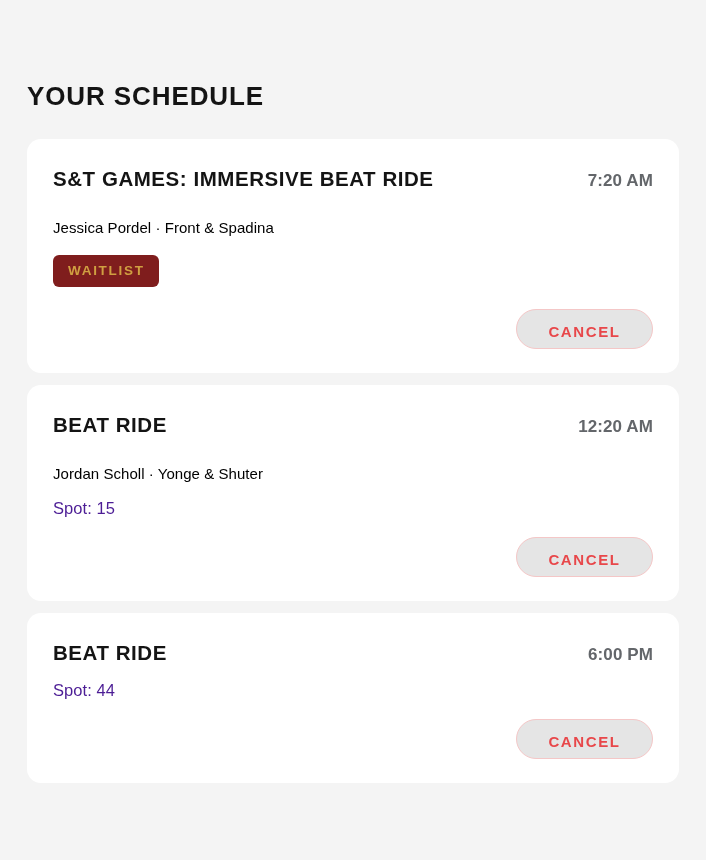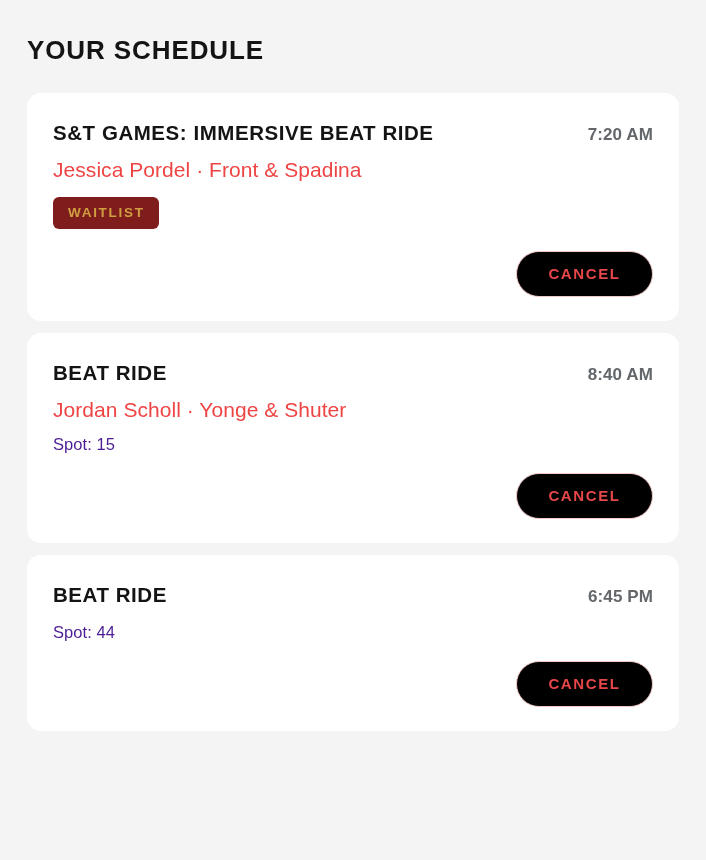--- a/index.html
+++ b/index.html
@@ -19,20 +19,21 @@
   .page {
     position: relative;
     width: 706px;
     height: 860px;
     padding: 0;
   }
 
   
   .header {
     padding: 34px 27px 0 27px;
+    margin-top: 46px;
   }
 
   .page-title {
     font-size: 26px;
     font-weight: 700;
     letter-spacing: 0.9px;
     color: #141414;
     line-height: 32px;
     text-transform: uppercase;
   }
@@ -82,24 +83,24 @@
   .class-time {
     font-size: 17px;
     font-weight: 700;
     color: #63666a;
     line-height: 24px;
     white-space: nowrap;
     letter-spacing: 0.1px;
   }
 
   .class-meta {
-    margin-top: 12px;
-    font-size: 21px;
+    margin-top: 24px;
+    font-size: 15px;
     font-weight: 400;
-    color: #ef4444;
+    color: #000000;
     line-height: 22px;
     letter-spacing: 0.05px;
   }
 
   .class-spot {
     margin-top: 12px;
     font-size: 16.5px;
     font-weight: 400;
     color: #4c1d95;
     line-height: 22px;
@@ -120,31 +121,31 @@
     line-height: 16px;
   }
 
   .card-actions {
     display: flex;
     justify-content: flex-end;
     margin-top: 22px;
   }
 
   .cancel-button {
-    background: #000000;
+    background: #e5e5e5;
     border: 1px solid #f4c7c7;
     border-radius: 24px;
     color: #e8474a;
     font-family: "Liberation Sans", sans-serif;
     font-size: 15px;
     font-weight: 700;
     letter-spacing: 1.6px;
     text-transform: uppercase;
     padding: 0 23px;
-    height: 46px;
+    height: 40px;
     min-width: 137px;
     cursor: pointer;
     line-height: 44px;
     text-align: center;
   }
 
   .card-actions--tight { margin-top: 18px; }
 </style>
 </head>
 <body>
@@ -165,33 +166,33 @@
       <div class="class-meta">Jessica Pordel · Front &amp; Spadina</div>
       <div class="status-badge">WAITLIST</div>
       <div class="card-actions">
         <button class="cancel-button">CANCEL</button>
       </div>
     </div>
 
     <div class="booking-card">
       <div class="card-top">
         <div class="class-name">BEAT RIDE</div>
-        <div class="class-time">8:40 AM</div>
+        <div class="class-time">12:20 AM</div>
       </div>
       <div class="class-meta">Jordan Scholl · Yonge &amp; Shuter</div>
       <div class="class-spot">Spot: 15</div>
       <div class="card-actions card-actions--tight">
         <button class="cancel-button">CANCEL</button>
       </div>
     </div>
 
     <div class="booking-card">
       <div class="card-top">
         <div class="class-name">BEAT RIDE</div>
-        <div class="class-time">6:45 PM</div>
+        <div class="class-time">6:00 PM</div>
       </div>
       <div class="class-spot">Spot: 44</div>
       <div class="card-actions card-actions--tight">
         <button class="cancel-button">CANCEL</button>
       </div>
     </div>
 
   </div>
 </div>
 

